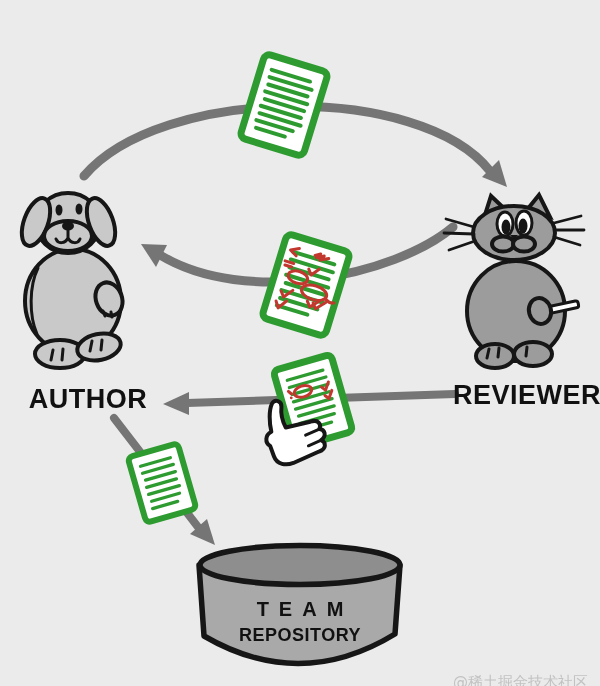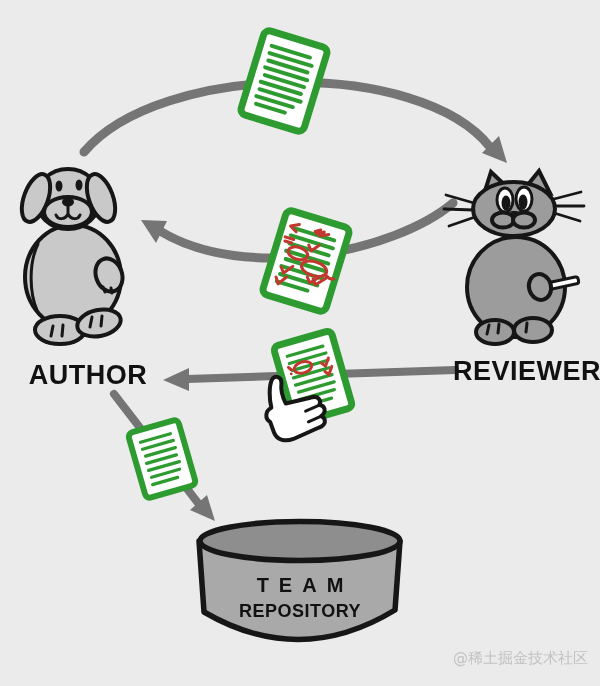--- a/index.html
+++ b/index.html
@@ -2,21 +2,21 @@
 <html style="--background: #ebebeb; --document_green: #2e9b31; --document_paper: #ffffff; --annotation_red: #c2382e; --arrow_gray: #757575; --outline_black: #161616; --author_fill: #c9c9c9; --reviewer_fill: #9c9c9c; --repository_body: #a9a9a9; --repository_top: #8e8e8e; --label_ink: #111111; --watermark_gray: #c2c2c2;"><head>
 <meta charset="utf-8">
 <style>
   html,body{margin:0;padding:0;}
   body{
     width:600px;height:686px;
     background:var(--background,#ebebeb);
     font-family:"Liberation Sans",sans-serif;
     overflow:hidden;
   }
-  .stage{position:relative;width:600px;height:522px;}
+  .stage{position:relative;width:600px;height:522px;margin-top:24px;}
   svg{display:block;}
 
   
   .doc-paper{fill:var(--document_paper,#fff);stroke:var(--document_green,#2e9b31);stroke-width:7;}
   .doc-paper.small{stroke-width:6;}
   .doc-line{stroke:var(--document_green,#2e9b31);stroke-width:4;stroke-linecap:round;fill:none;}
   .doc-line.thin{stroke-width:3.3;}
   .red-mark{stroke:var(--annotation_red,#c2382e);stroke-width:3;fill:none;stroke-linecap:round;stroke-linejoin:round;}
   .red-fill{fill:var(--annotation_red,#c2382e);stroke:none;}
 

